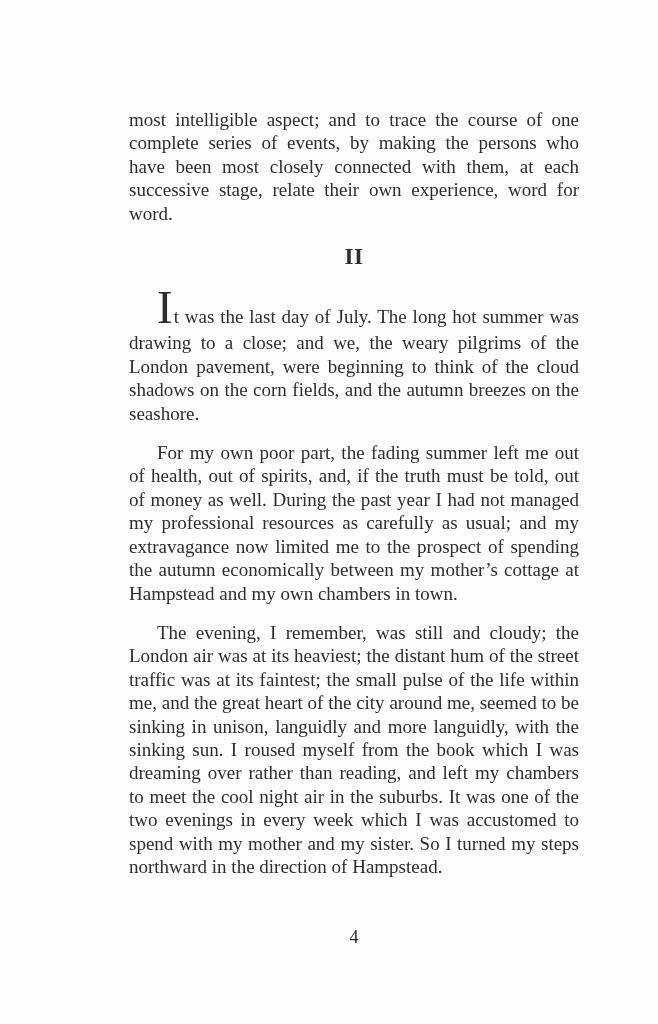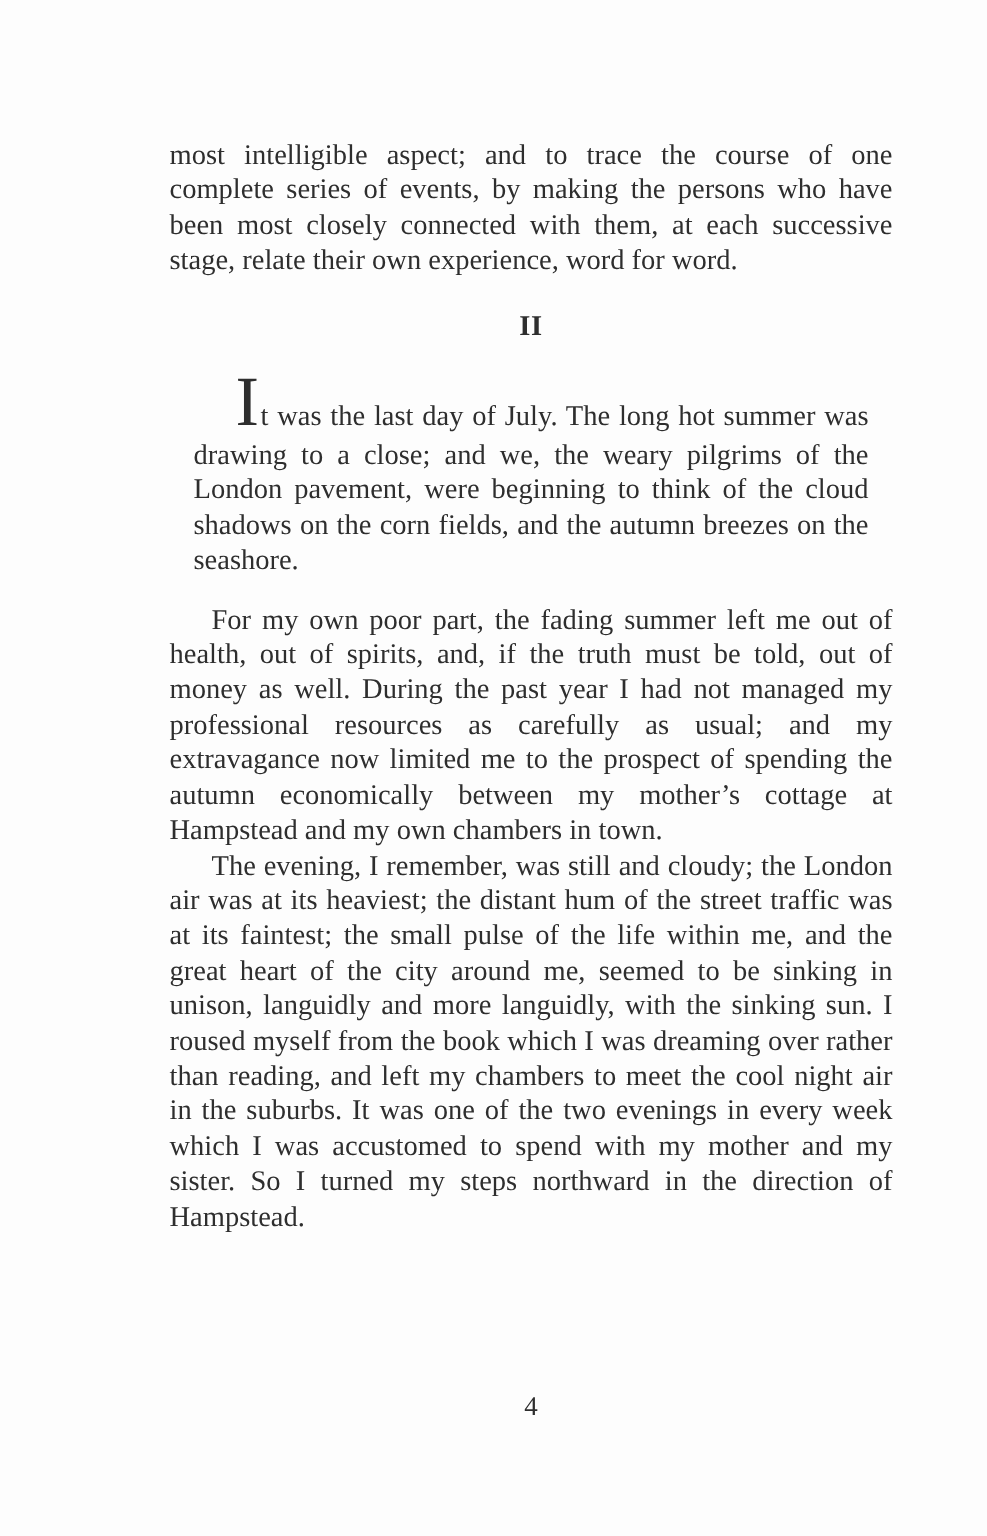--- a/index.html
+++ b/index.html
@@ -25,31 +25,31 @@
   }
   .text-block {
     position: absolute;
     left: 113px;
     right: 63px;
     top: 92px;
     text-align: justify;
     text-justify: inter-word;
   }
   .para {
-    margin: 0;
+    margin: 16px;
     hyphens: none;
   }
   .para.indent {
     text-indent: 28px;
   }
   .chapter-heading {
     margin: 20px 0 2px 0;
     text-align: center;
     font-weight: bold;
-    font-size: 19px;
+    font-size: 23px;
     letter-spacing: 0.5px;
   }
   .opening-para {
     margin: 16px;
     text-indent: 28px;
   }
   .initial-cap {
     font-size: 47px;
     line-height: 47px;
     letter-spacing: 1px;

